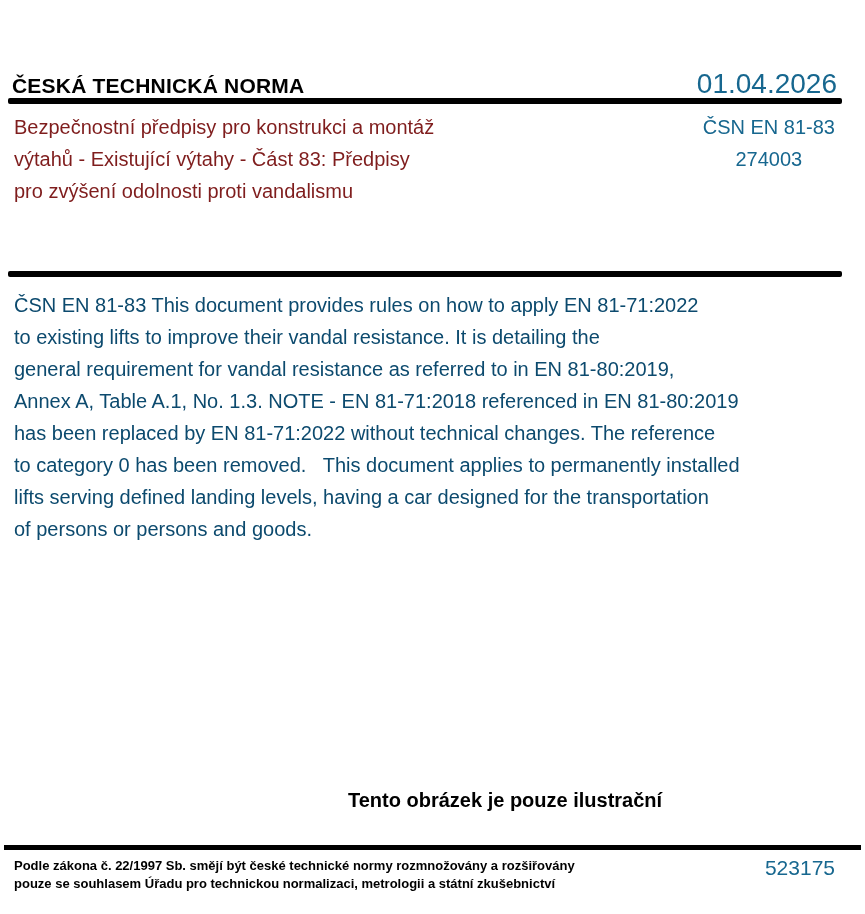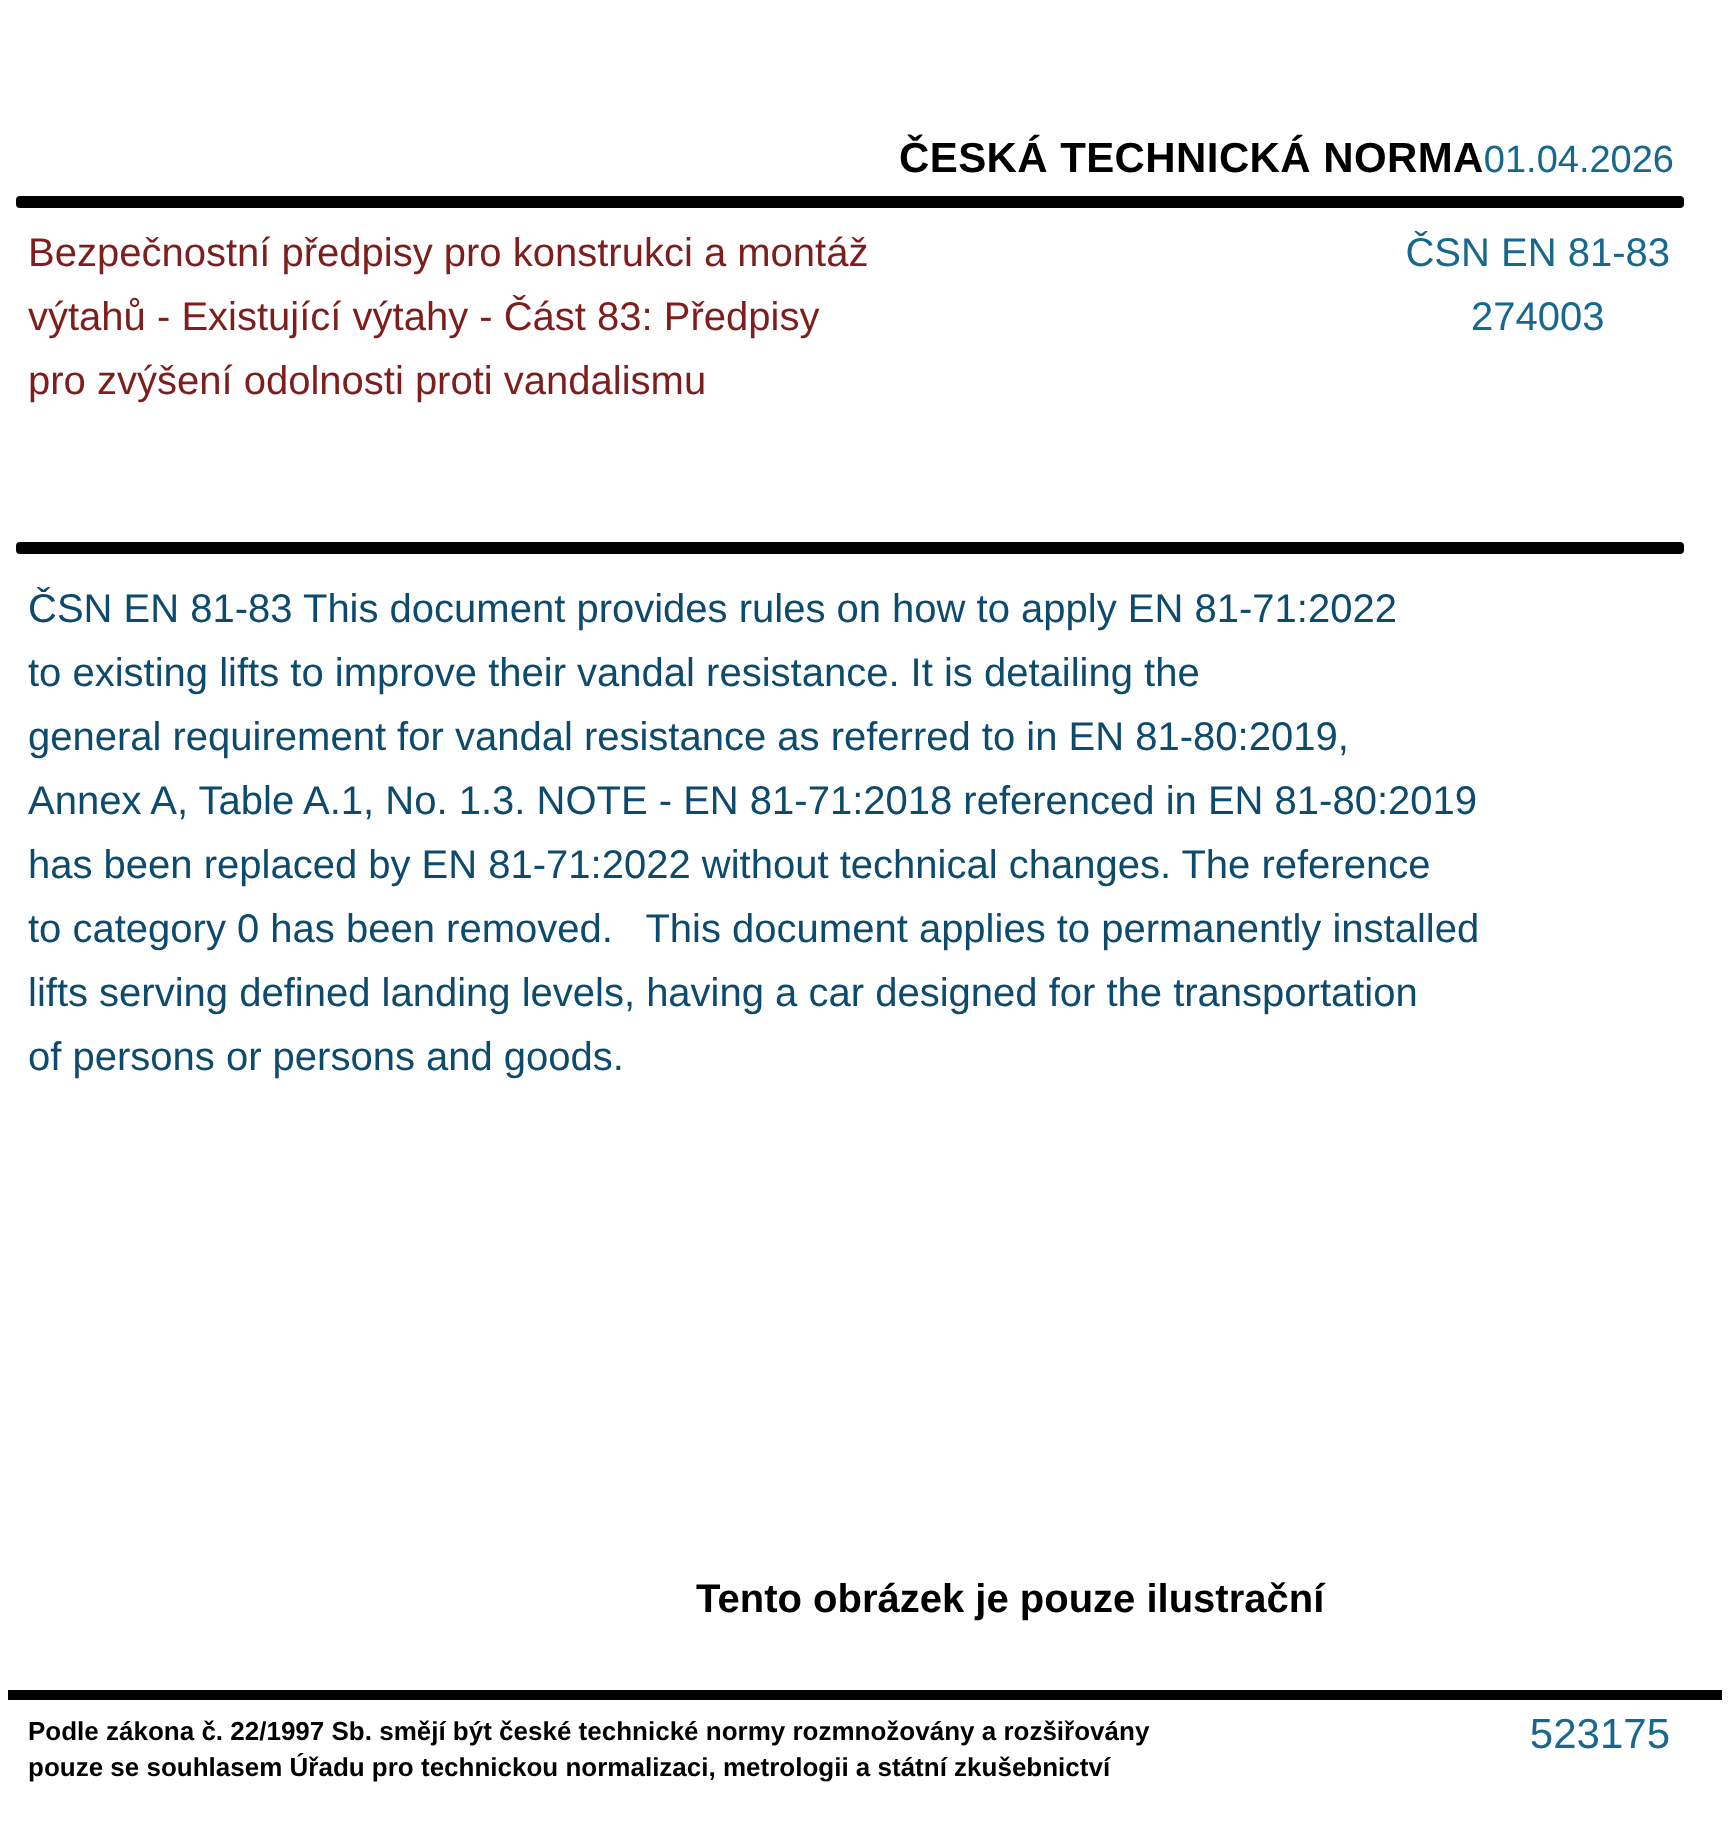--- a/index.html
+++ b/index.html
@@ -10,31 +10,31 @@
     width: 865px;
     height: 914px;
     background: #ffffff;
     overflow: hidden;
   }
   
   .header-row {
     position: absolute;
     top: 68px; left: 12px; right: 28px;
     display: flex;
-    justify-content: flex-end;
+    justify-content: space-between;
     align-items: baseline;
   }
   .header-title {
     font-size: 21px;
     font-weight: bold;
     color: #000000;
     letter-spacing: 0.2px;
   }
   .header-date {
-    font-size: 19px;
+    font-size: 28px;
     color: #17678f;
   }
   
   .rule {
     position: absolute;
     left: 8px;
     width: 834px;
     height: 6px;
     background: #000000;
     border-radius: 2px;

